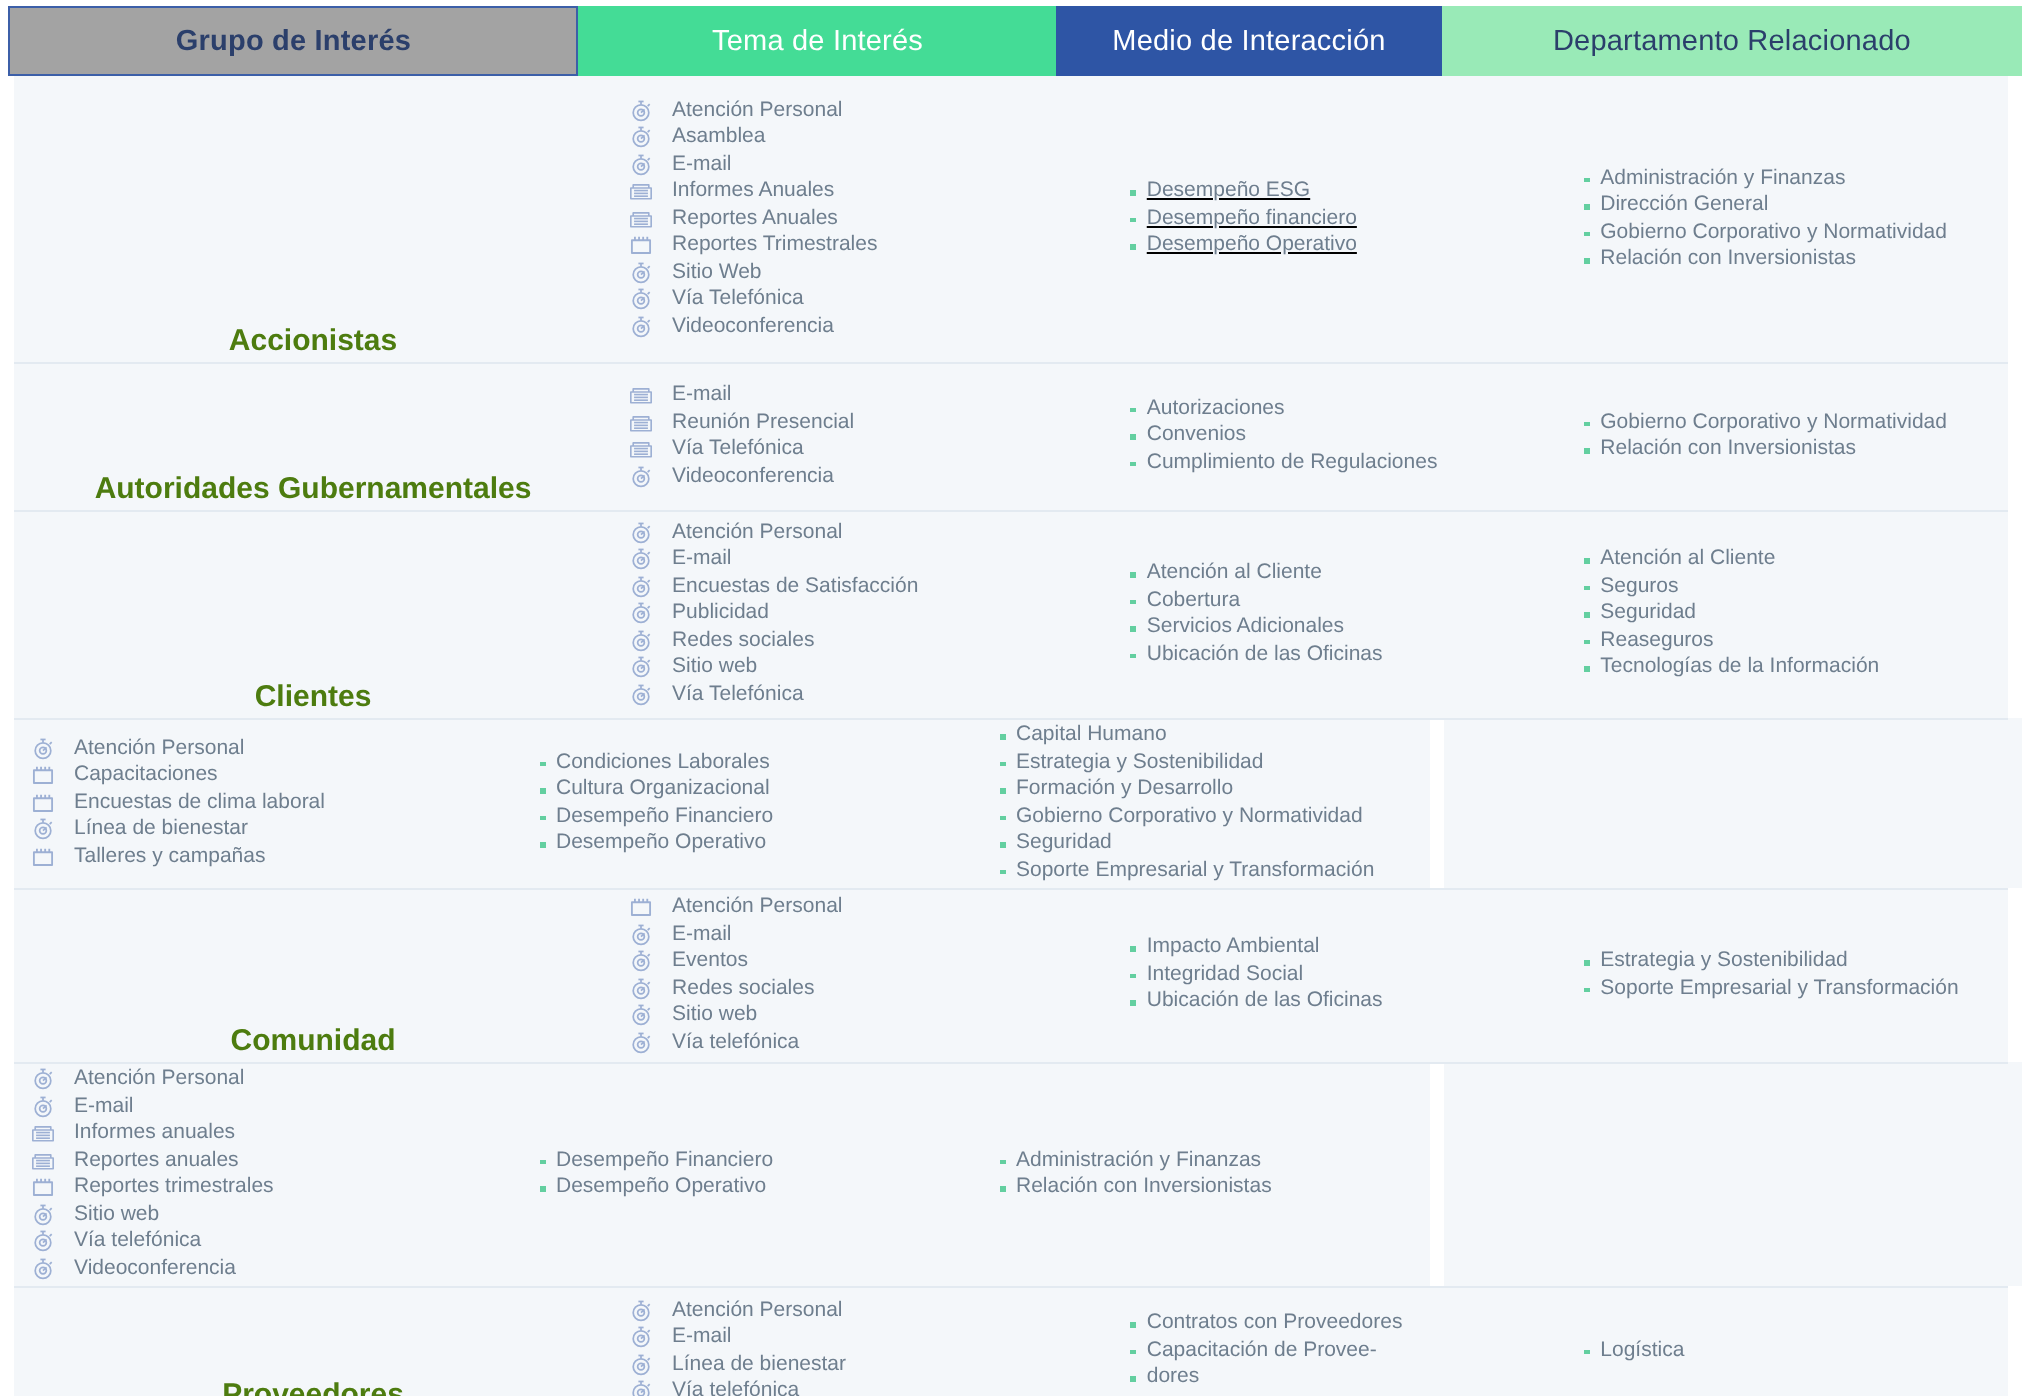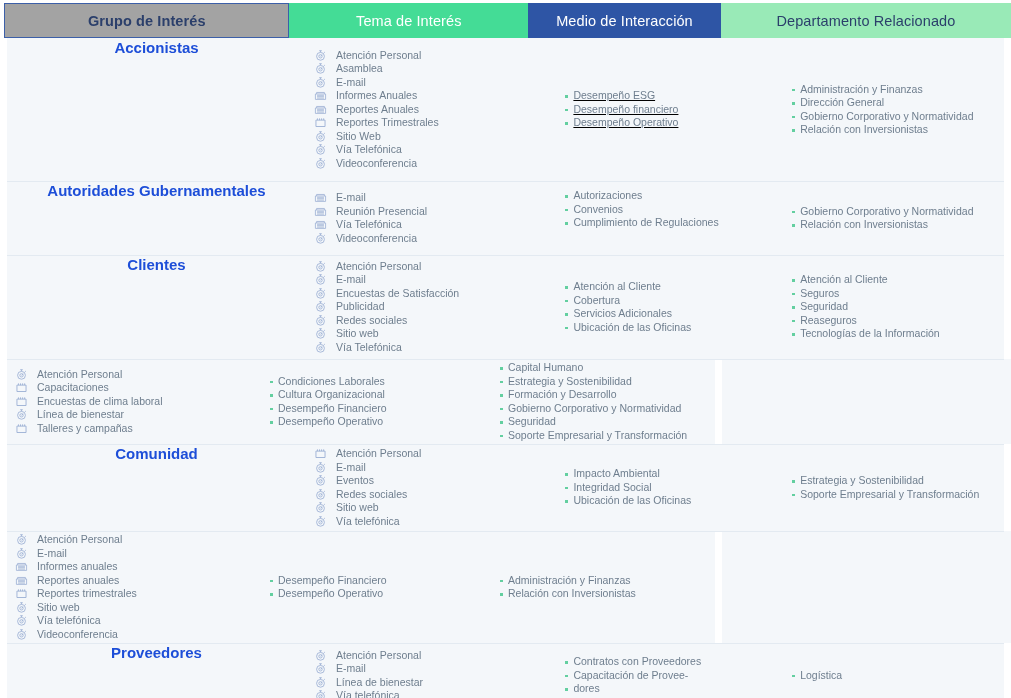--- a/index.html
+++ b/index.html
@@ -56,23 +56,23 @@
   .row { display: flex; background: #f4f7fa; position: relative; }
   .row + .row::before {
     content: "";
     position: absolute; left: 7px; right: 7px; top: 0; height: 1px;
     background: #e3eaf1;
   }
   .cell { padding: 0; }
 
   .c-group {
     width: 303px;
-    display: flex; align-items: flex-start; justify-content: center;
+    display: flex; align-items: flex-end; justify-content: center;
     text-align: center;
-    color: #1d4ed8;
+    color: #4d7c0f;
     font-weight: bold;
     font-size: 15px;
     line-height: 1.35;
     padding: 0 18px;
   }
   .c-medio { width: 252px; padding: 8px 0 8px 8px; }
   .c-tema  { width: 232px; padding: 8px 6px 8px 10px; }
   .c-depto { width: 224px; padding: 8px 6px 8px 8px; }
 
   
@@ -344,21 +344,21 @@
                     <path d="M12 3.2v2.9"></path>
                     <path d="M18.2 7.4l1.8-1.8"></path>
                     <path d="M12 13.5l3.3-3.1"></path>
                   </g>
                 </svg>
               </span>
               <span>Videoconferencia</span>
             </li>
           </ul>
         </div>
-        <div class="cell c-tema" style="display: flex; align-items: flex-start;">
+        <div class="cell c-tema" style="display: flex; align-items: center;">
           <ul class="bullet-list">
             <li>Autorizaciones</li>
             <li>Convenios</li>
             <li>Cumplimiento de Regulaciones</li>
           </ul>
         </div>
         <div class="cell c-depto" style="display: flex; align-items: center;">
           <ul class="bullet-list">
             <li>Gobierno Corporativo y Normatividad</li>
             <li>Relación con Inversionistas</li>

